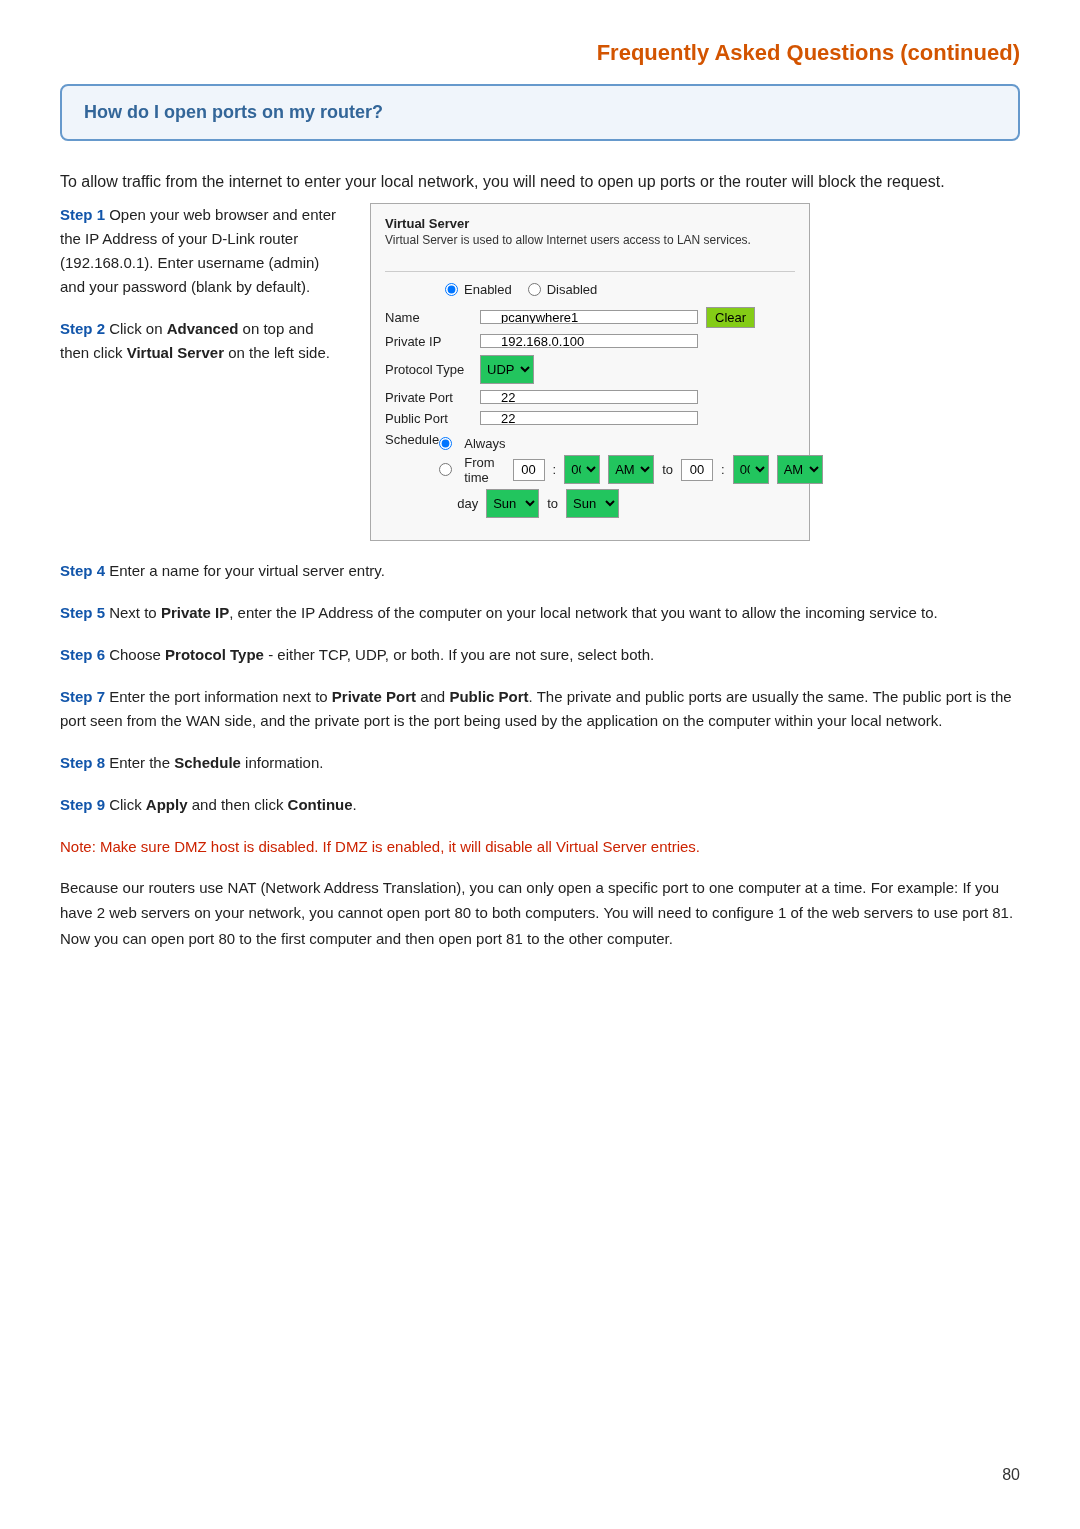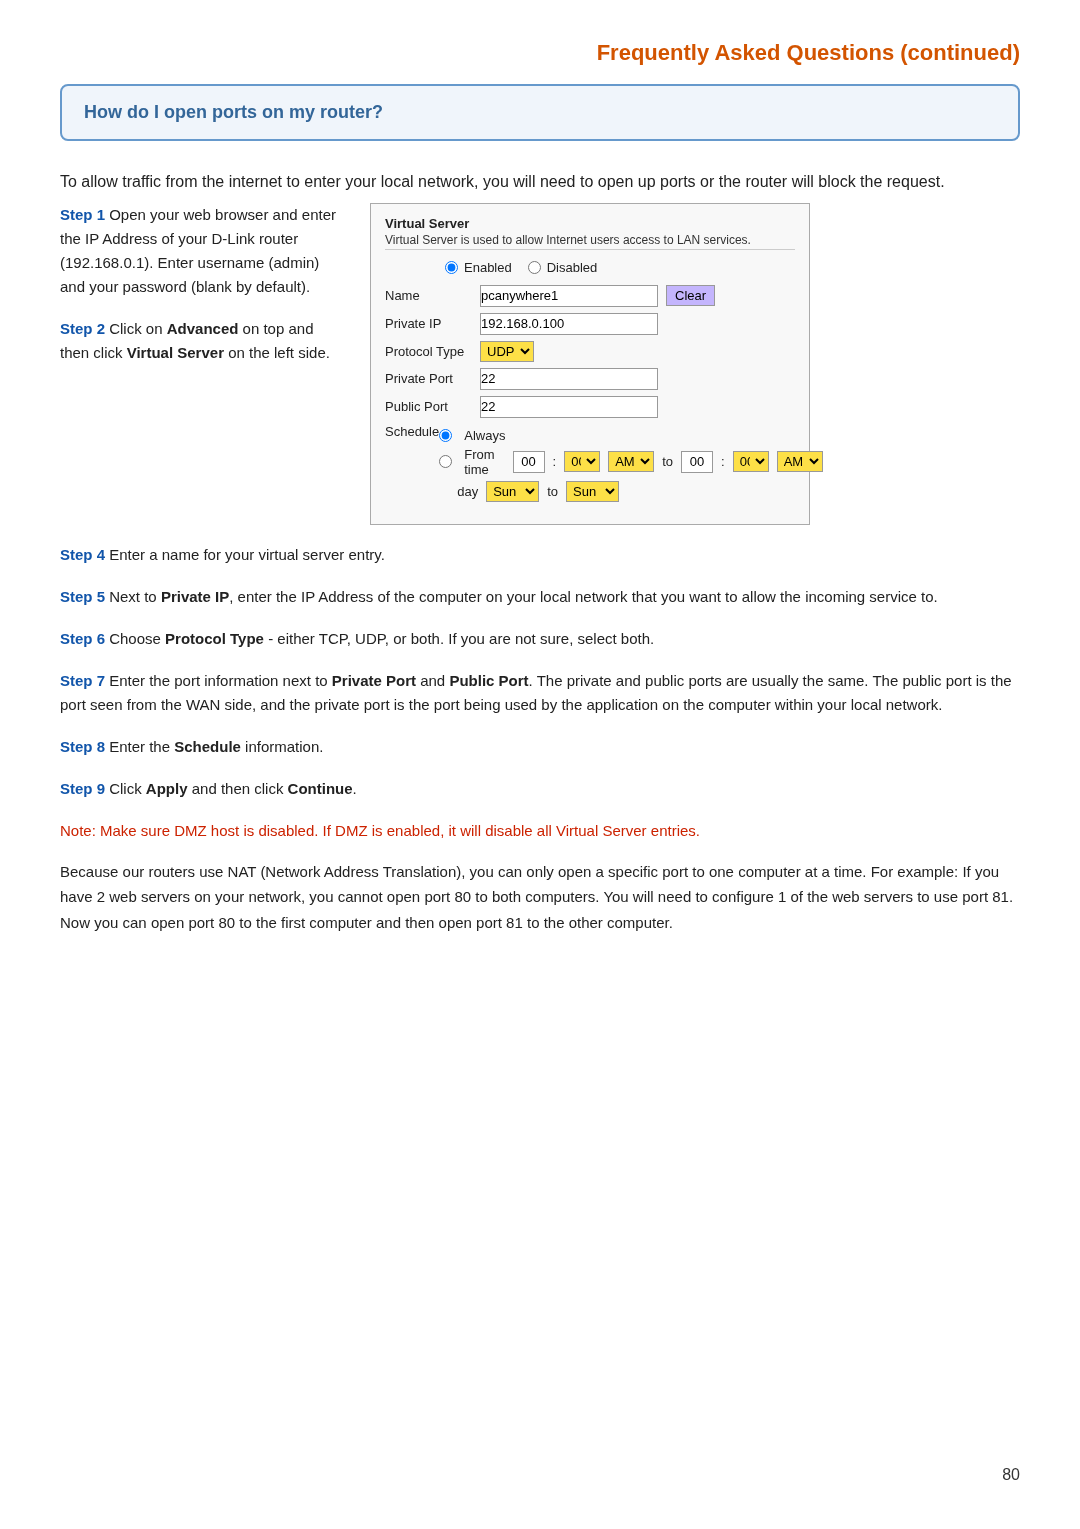--- a/index.html
+++ b/index.html
@@ -81,21 +81,21 @@
       font-weight: bold;
       font-size: 13px;
       margin-bottom: 2px;
     }
 
     .vs-subtitle {
       font-size: 12px;
       color: #333;
       margin-bottom: 10px;
       border-bottom: 1px solid #ccc;
-      padding-bottom: 2px;
+      padding-bottom: 24px;
     }
 
     .vs-radio-row {
       display: flex;
       align-items: center;
       gap: 16px;
       margin-bottom: 10px;
       margin-left: 60px;
     }
 
@@ -113,40 +113,40 @@
     }
 
     .vs-field-label {
       width: 95px;
       font-size: 13px;
       color: #222;
     }
 
     .vs-field-input {
       border: 1px solid #999;
-      padding: 2px 0;
-      font-size: 13px;
-      height: 22px;
+      padding: 2px 20px;
+      font-size: 13px;
+      height: 14px;
       min-width: 130px;
     }
 
     .clear-btn {
       margin-left: 8px;
       border: 1px solid #999;
-      background: #c4b5fd;
+      background: #84cc16;
       padding: 2px 8px;
       font-size: 13px;
       cursor: pointer;
     }
 
     .vs-select {
       border: 1px solid #999;
-      background: #fde047;
-      font-size: 13px;
-      height: 21px;
+      background: #22c55e;
+      font-size: 13px;
+      height: 29px;
       padding: 0 2px;
     }
 
     .vs-schedule-section {
       margin-top: 4px;
     }
 
     .vs-schedule-row {
       display: flex;
       align-items: center;

